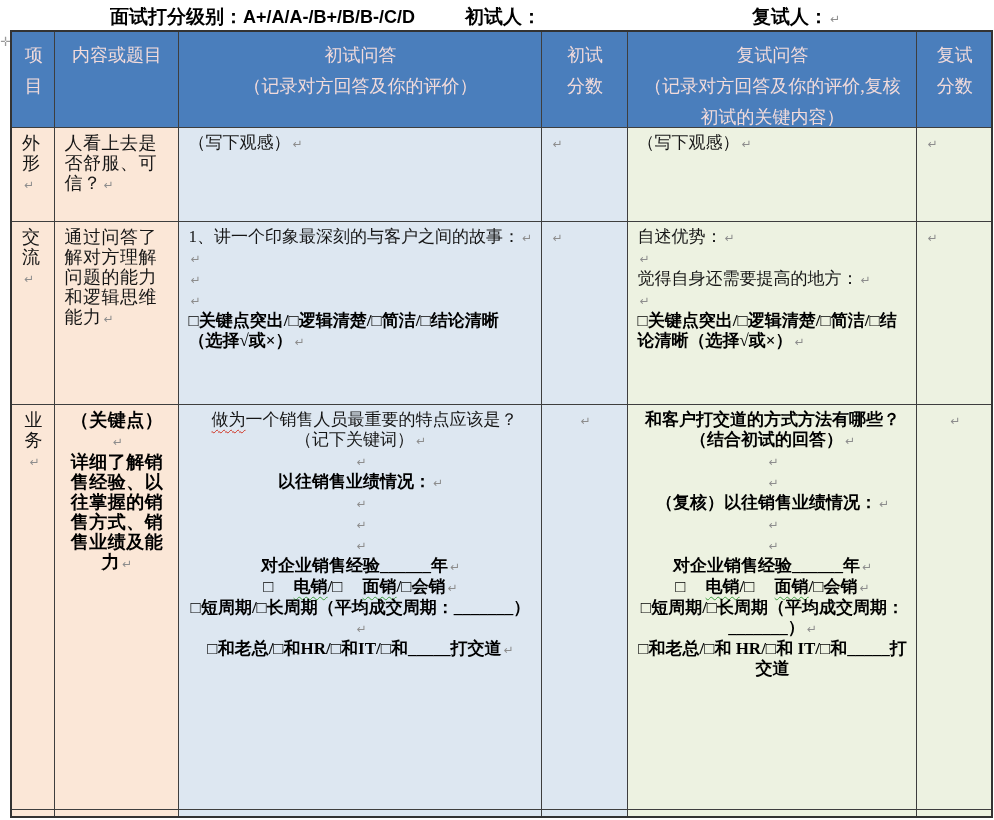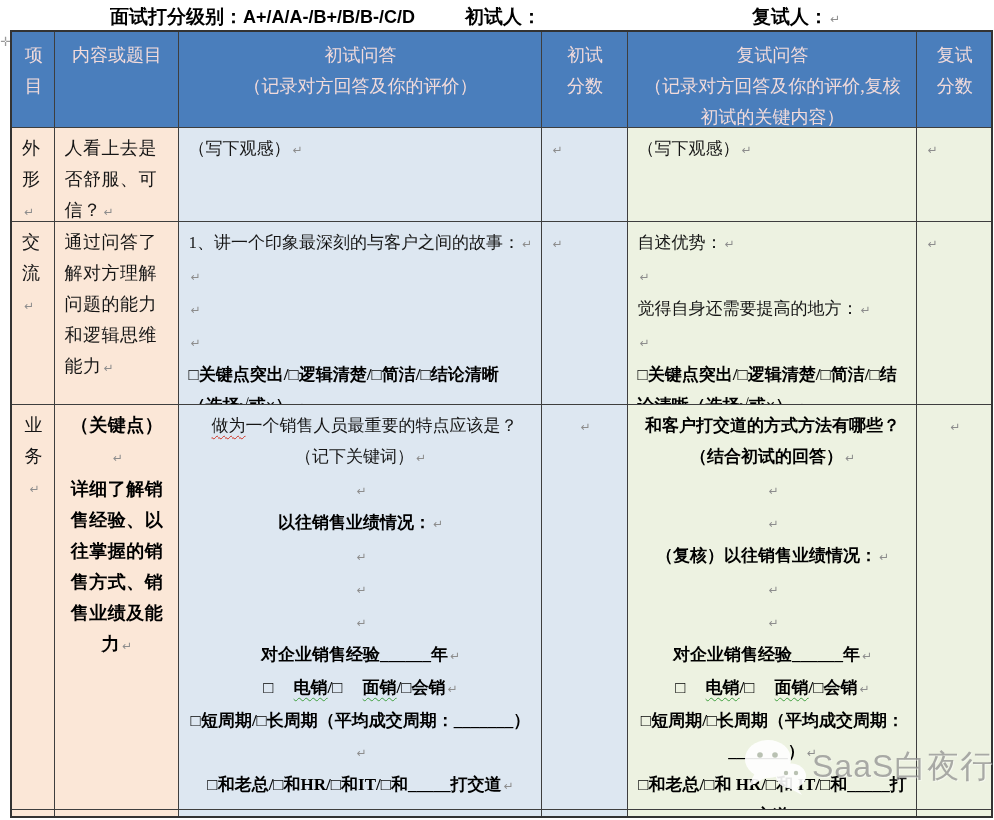--- a/index.html
+++ b/index.html
@@ -30,21 +30,21 @@
   .row-3 .cw{height:404px;text-align:center;}
   .row-4 .cw{height:6px;padding:0;}
 
   td.c-item,td.c-content{background:#fbe7d7;}
   td.c-fqa,td.c-fsc{background:#dde7f1;}
   td.c-sqa,td.c-ssc{background:#edf2e1;}
   td.c-head{background:#4a7ebc;}
   .c-head .cw{color:#f2dbdb;text-align:center;}
   .hl{font-size:18px;line-height:31px;}
 
-  .p{font-size:17px;line-height:31px;}
+  .p{font-size:17px;line-height:20px;}
   .b{font-weight:700;color:#000;}
   .item-cell .p,.content-cell .p{font-size:18px;letter-spacing:.5px;}
   .score-cell .cw{padding-left:9px;}
 
   .sq-red{text-decoration:underline wavy #d03020 1px;text-underline-offset:4px;margin-left:8px;}
   .sq-green{text-decoration:underline wavy #3f9e3f 1px;text-underline-offset:4px;padding-left:20px;}
 
   
   .watermark{position:absolute;left:742px;top:738px;display:flex;align-items:center;z-index:5;}
   .wm-logo{opacity:.9;}
@@ -256,27 +256,14 @@
       <td class="c-sqa">
             <div class="cw"></div>
           </td>
       <td class="c-ssc">
             <div class="cw"></div>
           </td>
     </tr>
   </tbody>
     </table>
 
-  <div class="watermark">
-    <svg class="wm-logo" width="66" height="58" viewBox="0 0 66 58">
-      <ellipse cx="26" cy="21" rx="23" ry="19" fill="#ffffff"></ellipse>
-      <path d="M13 35 L6 49 L25 39 Z" fill="#ffffff"></path>
-      <circle cx="18" cy="17" r="2.8" fill="#b4bcae"></circle>
-      <circle cx="33" cy="17" r="2.8" fill="#b4bcae"></circle>
-      <ellipse cx="49" cy="38" rx="15" ry="12.5" fill="#ffffff"></ellipse>
-      <path d="M54 48 L60 57 L47 50 Z" fill="#ffffff"></path>
-      <circle cx="44" cy="35" r="2.2" fill="#b4bcae"></circle>
-      <circle cx="54" cy="35" r="2.2" fill="#b4bcae"></circle>
-    </svg>
-    <span class="wm-text">SaaS白夜行</span>
-  </div>
 
 </div>
 
 </body></html>

